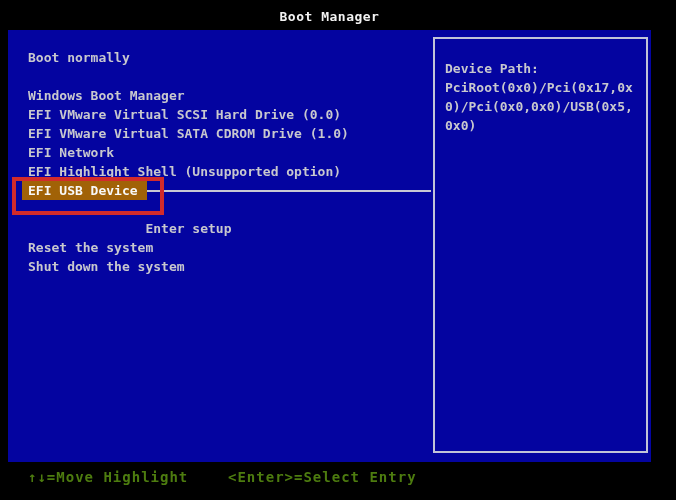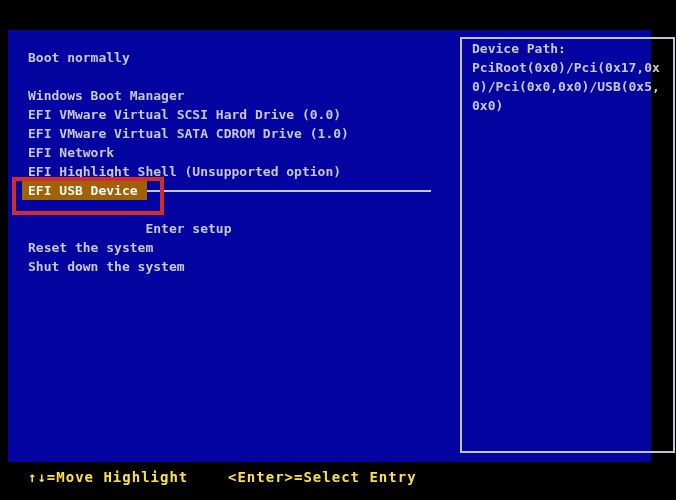--- a/index.html
+++ b/index.html
@@ -62,42 +62,42 @@
     border: 4px solid #D22B2B;
     box-sizing: border-box;
     z-index: 5;
   }
   .panel {
     position: absolute;
     left: 433px; top: 37px;
     width: 215px; height: 416px;
     border: 2px solid #C2C4D8;
     box-sizing: border-box;
-    padding: 0 6px 0 10px;
+    padding: 20px 6px 0 10px;
     color: #C8C8CE;
     font-size: 13px;
     z-index: 3;
-    margin-left: 27px;
   }
   .prow { height: 19px; line-height: 19px; white-space: pre; }
   .footer {
     position: absolute;
     left: 0; top: 467px; width: 676px; height: 20px;
-    color: #fde047;
+    color: #4d7c0f;
     font-size: 14px; line-height: 20px;
     letter-spacing: 1px;
   }
   .hint1 { position: absolute; left: 28px;  white-space: pre; }
   .hint2 { position: absolute; left: 228px; white-space: pre; }
 </style>
 </head>
 <body>
 
 <div id="screen">
 
+  <div class="title">Boot Manager</div>
 
   <div class="blue"></div>
 
   <div class="menu">
     <div class="row gap-after">Boot normally</div>
     <div class="row">Windows Boot Manager</div>
     <div class="row">EFI VMware Virtual SCSI Hard Drive (0.0)</div>
     <div class="row">EFI VMware Virtual SATA CDROM Drive (1.0)</div>
     <div class="row">EFI Network</div>
     <div class="row">EFI Highlight Shell (Unsupported option)</div>

